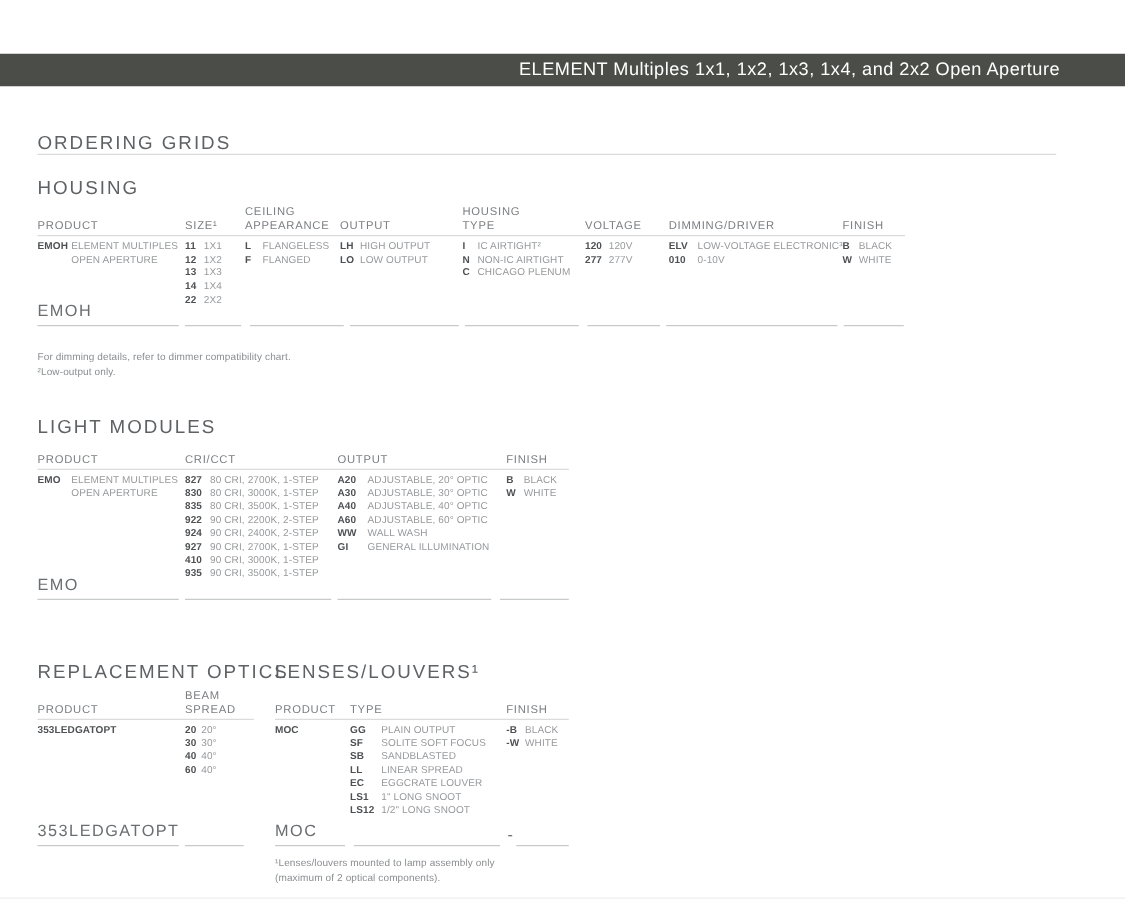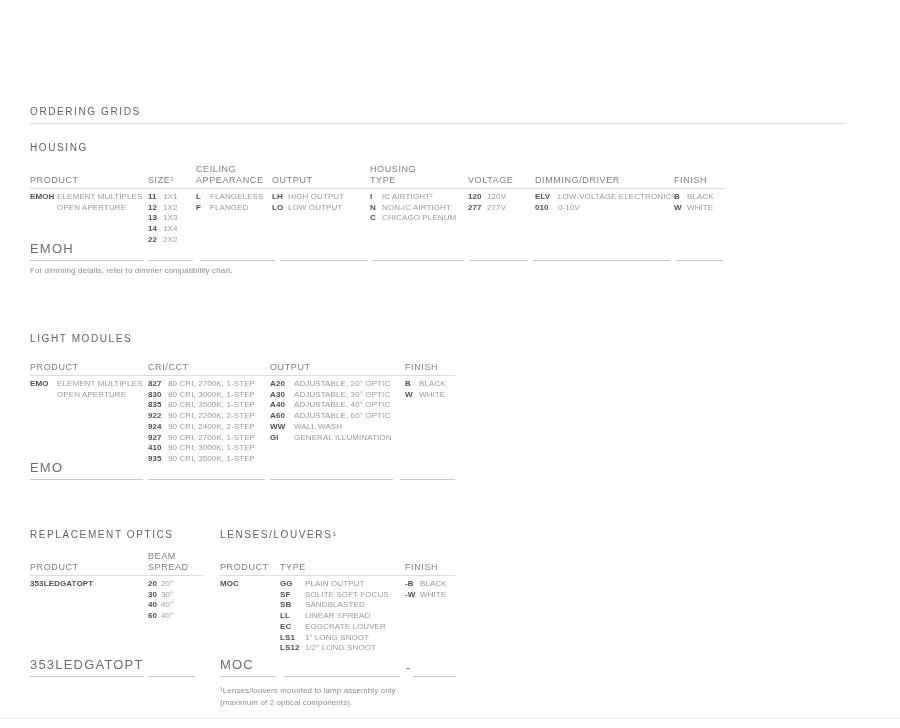--- a/index.html
+++ b/index.html
@@ -4,21 +4,21 @@
 <style>
   *{margin:0;padding:0;box-sizing:border-box}
   html,body{background:#ffffff}
   body{font-family:"Liberation Sans",sans-serif;color:#5a5d60}
   .canvas{position:relative;width:900px;height:728px;background:#fff;overflow:hidden}
 
   .titlebar{position:absolute;left:0;top:43px;width:900px;height:26px;background:#4b4e48;
     display:flex;align-items:center;justify-content:flex-end;padding-right:52px}
   .titlebar .t{color:#ffffff;font-size:14.5px;letter-spacing:.4px}
 
-  .sec-heading{position:absolute;font-size:10px;letter-spacing:1.6px;color:#5f6265;white-space:nowrap}
+  .sec-heading{position:absolute;font-size:15px;letter-spacing:1.6px;color:#5f6265;white-space:nowrap}
   .rule{position:absolute;border-top:1px solid #dadbdc}
 
   .table{position:absolute}
   .thead{position:relative;border-bottom:1px solid #dadbdc;width:100%}
   .th{position:absolute;bottom:3px;font-size:9px;letter-spacing:.6px;color:#7b7e81;
       white-space:pre-line;line-height:10.5px}
   .tbody{position:relative;width:100%;margin-top:3px}
   .col{position:absolute;top:0}
   .opt{display:flex;font-size:8px;line-height:10.7px;letter-spacing:.1px}
   .opt .code{font-weight:bold;color:#4e5154;flex:none}
@@ -68,20 +68,23 @@
   .t-ll .thead{height:30px}
   .t-ll .p1{left:0}.t-ll .p2{left:60px}.t-ll .p3{left:185px}
   .t-ll .c1{width:58px}.t-ll .c2{width:130px}.t-ll .c3{width:50px}
   .t-ll .c2 .code{width:25px}.t-ll .c3 .code{width:15px}
 </style>
 </head>
 <body>
 
 <div class="canvas">
 
+  <div class="titlebar">
+    <span class="t">ELEMENT Multiples 1x1, 1x2, 1x3, 1x4, and 2x2 Open Aperture</span>
+  </div>
 
   <div class="sec-heading" style="left:30px;top:106px">ORDERING GRIDS</div>
   <div class="rule" style="left:30px;top:123px;width:815px"></div>
 
   <div class="sec-heading" style="left:30px;top:142px">HOUSING</div>
 
   <div class="table t-housing">
     <div class="thead">
       <div class="th p1">PRODUCT</div>
       <div class="th p2">SIZE¹</div>
@@ -194,22 +197,23 @@
     <span class="order-code" style="left:0;width:113px">EMOH</span>
     <span class="blank" style="left:118px;width:45px"></span>
     <span class="blank" style="left:170px;width:75px"></span>
     <span class="blank" style="left:250px;width:87px"></span>
     <span class="blank" style="left:342px;width:91px"></span>
     <span class="blank" style="left:440px;width:58px"></span>
     <span class="blank" style="left:503px;width:137px"></span>
     <span class="blank" style="left:645px;width:48px"></span>
   </div>
 
-  <div class="fnblock" style="left:30px;top:265px;width:830px">
+  <div class="fnblock" style="left:30px;top:280px;width:830px">
       <div class="fn">For dimming details, refer to dimmer compatibility chart.</div>
+      <div class="fn">²Low-output only.</div>
     </div>
 
   <div class="sec-heading" style="left:30px;top:333px">LIGHT MODULES</div>
 
   <div class="table t-lm">
     <div class="thead">
       <div class="th p1">PRODUCT</div>
       <div class="th p2">CRI/CCT</div>
       <div class="th p3">OUTPUT</div>
       <div class="th p4">FINISH</div>

